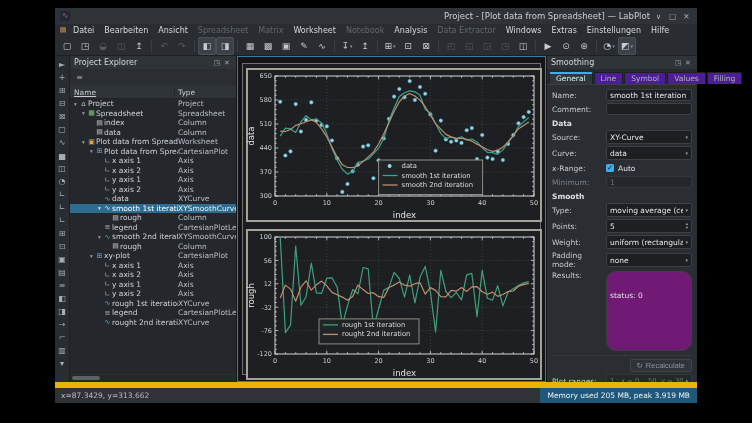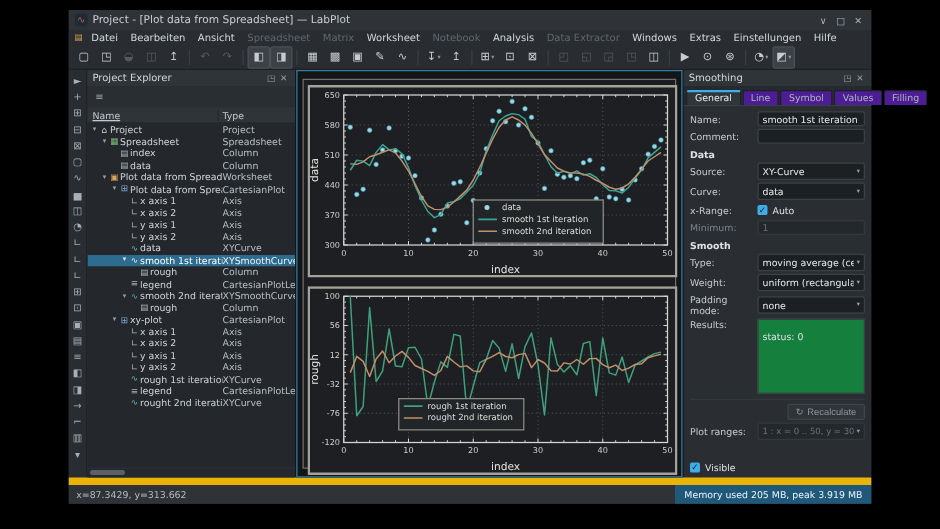--- a/index.html
+++ b/index.html
@@ -4,21 +4,21 @@
 <style>
   html,body{margin:0;padding:0;background:#000;}
   .stage{position:relative;width:752px;height:423px;background:#000;overflow:hidden;
          font-family:"DejaVu Sans",sans-serif;color:#dfe3e7;-webkit-font-smoothing:antialiased;}
   .app{position:absolute;left:55px;top:8px;width:642px;height:395px;display:flex;flex-direction:column;
        background:#2a2e32;box-shadow:0 0 6px rgba(0,0,0,.8);}
   
   .titlebar{height:16px;flex:none;display:flex;align-items:center;background:#2f3338;padding:0 5px;font-size:8.5px;color:#c9ced3;}
   .appicon{width:10px;height:10px;margin-right:4px;border-radius:2px;background:#1d2b38;color:#e05555;
            font-size:8px;line-height:10px;text-align:center;flex:none;}
-  .title-text{flex:1;text-align:left;white-space:nowrap;overflow:hidden;}
+  .title-text{flex:1;text-align:right;white-space:nowrap;overflow:hidden;}
   .winbtn{width:11px;height:11px;margin-left:3px;color:#aeb4ba;font-size:7.5px;line-height:11px;text-align:center;flex:none;}
   
   .menubar{height:12px;flex:none;display:flex;align-items:center;background:#292d31;padding:0 3px;}
   .menubar .mbicon{width:10px;font-size:7px;color:#d8a25a;text-align:center;flex:none;}
   .menu-item{padding:0 5px;font-size:8px;color:#d4d9dd;white-space:nowrap;}
   .menu-item.disabled{color:#61676d;}
   
   .toolbar{height:19px;flex:none;display:flex;align-items:center;background:#292d31;border-bottom:1px solid #1d2023;padding:0 3px;}
   .tbtn{width:16px;height:16px;flex:none;border-radius:2px;display:flex;align-items:center;justify-content:center;
         font-size:9px;color:#c6cbd0;border:1px solid transparent;}
@@ -72,22 +72,22 @@
   .fsection{flex:none;font-weight:bold;color:#dee2e6;margin-top:2px;font-size:7.5px;}
   .finput,.fcombo{flex:1;min-width:0;height:12px;background:#1d2023;border:1px solid #3b4045;border-radius:2px;
         color:#e6e9ec;font-family:inherit;font-size:7.5px;padding:0 3px;display:flex;align-items:center;outline:none;}
   input.finput{height:12px;box-sizing:border-box;}
   .fcombo .val{flex:1;overflow:hidden;white-space:nowrap;}
   .fcombo .arr{flex:none;font-size:5px;color:#9aa0a5;margin-left:2px;}
   .disabled-f{color:#6b7278 !important;background:#24282c !important;border-color:#33383d !important;}
   .spin{flex:none;display:flex;flex-direction:column;margin-left:2px;font-size:4.5px;color:#9aa0a5;line-height:4px;}
   .cbx{width:8px;height:8px;flex:none;border-radius:1.5px;background:#3daee9;color:#14191d;font-size:7px;line-height:8px;
        text-align:center;font-weight:bold;margin-right:4px;}
-  .results-box{flex:1;min-width:0;height:42px;background:#15803d;border:1px solid #3b4045;border-radius:0;
-       padding:8px 3px;color:#dde1e5;line-height:1.55;}
+  .results-box{flex:1;min-width:0;height:42px;background:#701a75;border:1px solid #3b4045;border-radius:10px;
+       padding:18px 3px;color:#dde1e5;line-height:1.55;}
   .top-align{align-items:flex-start;}
   .recalc-row{flex:none;display:flex;justify-content:flex-end;border-top:1px solid #33383d;padding-top:3px;margin-top:2px;}
   .btn{height:13px;display:inline-flex;align-items:center;gap:3px;background:#2f3439;border:1px solid #3e444a;
        border-radius:2px;padding:0 6px;color:#8d949b;font-size:7.5px;}
   .vspacer{flex:1;}
   
   .statusbar{height:15px;flex:none;display:flex;align-items:center;background:#2f3338;border-top:6px solid #eab308;
              font-size:7.5px;color:#b4bac0;}
   .status-pos{padding:0 6px;}
   .status-spacer{flex:1;}
@@ -832,20 +832,30 @@
           </div>
           <div class="fsection">Smooth</div>
           <div class="frow">
             <span class="flabel">Type:</span>
             <div class="fcombo">
               <span class="val">moving average (central)</span>
               <span class="arr">▾</span>
             </div>
           </div>
           <div class="frow">
+            <span class="flabel">Points:</span>
+            <div class="fcombo">
+              <span class="val">5</span>
+              <span class="spin">
+                <span>▴</span>
+                  <span>▾</span>
+              </span>
+            </div>
+          </div>
+          <div class="frow">
             <span class="flabel">Weight:</span>
             <div class="fcombo">
               <span class="val">uniform (rectangular)</span>
               <span class="arr">▾</span>
             </div>
           </div>
           <div class="frow">
             <span class="flabel">Padding mode:</span>
             <div class="fcombo">
               <span class="val">none</span>

